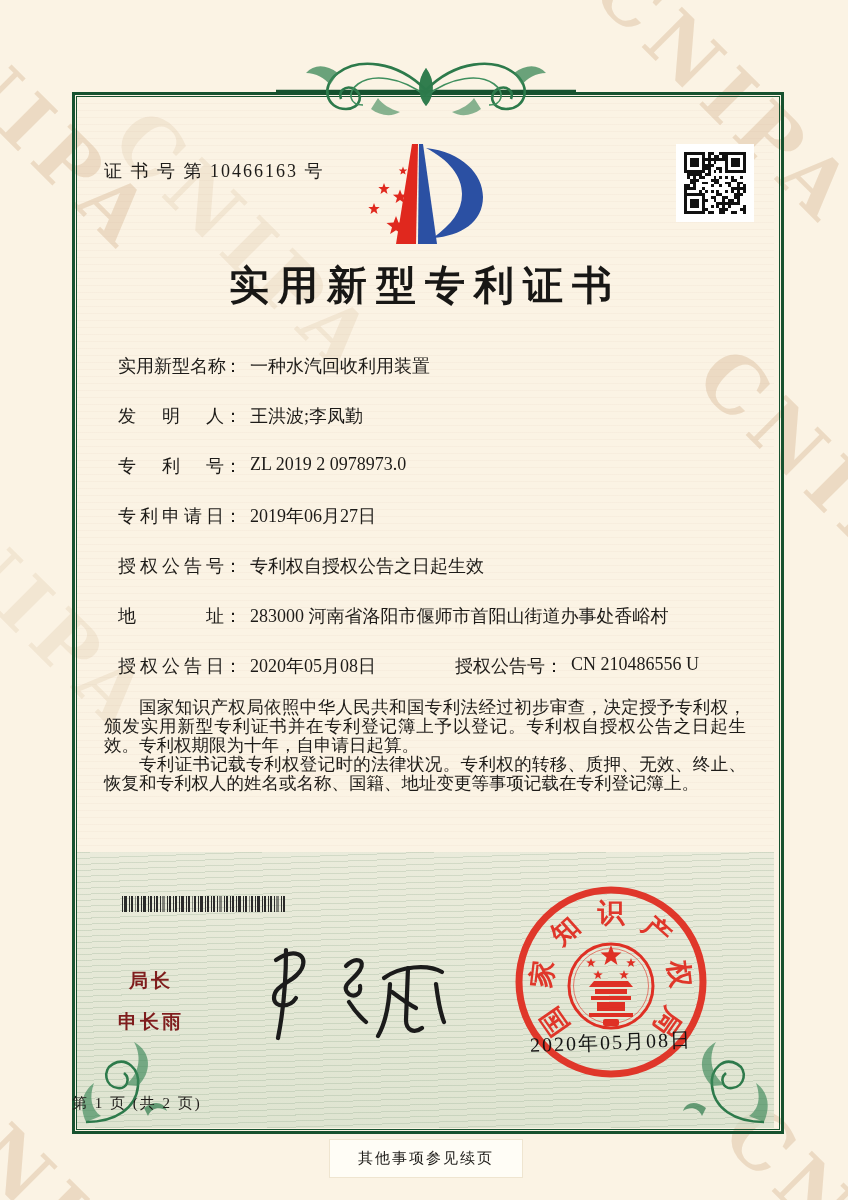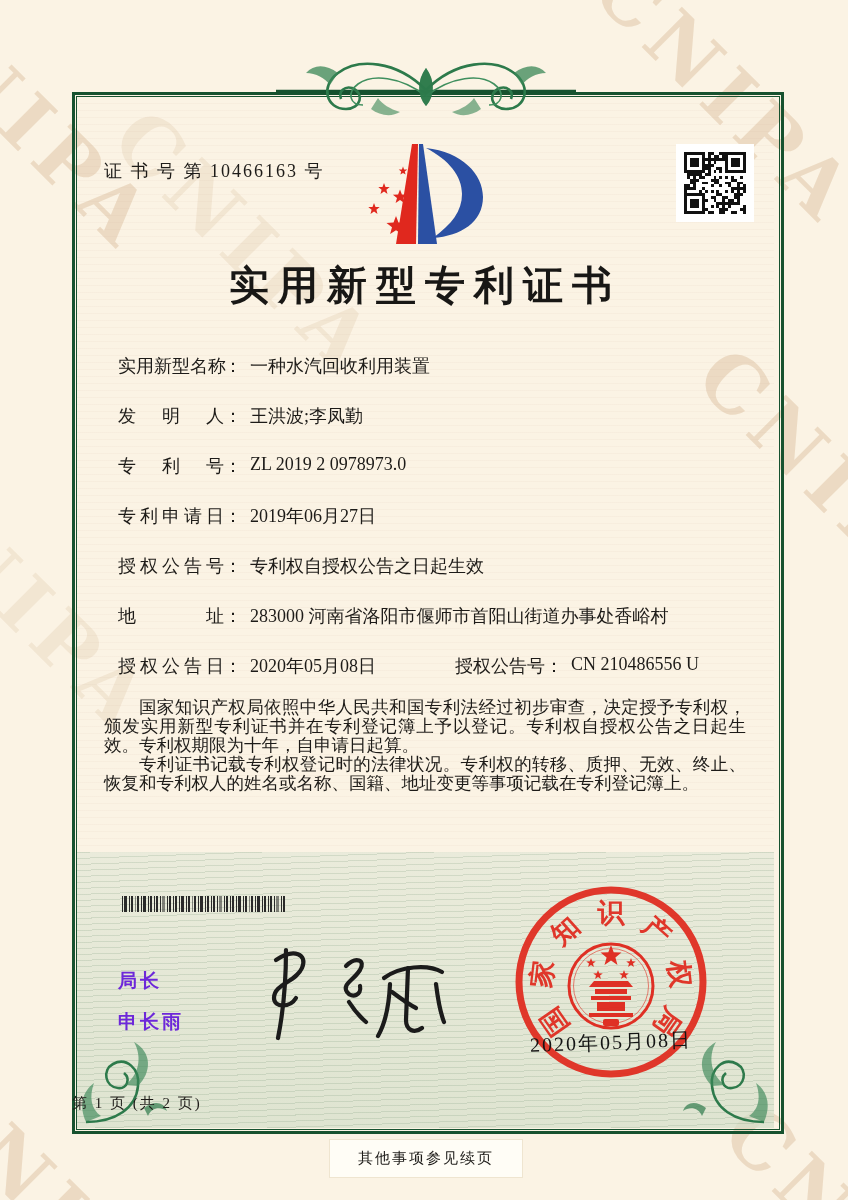--- a/index.html
+++ b/index.html
@@ -45,21 +45,21 @@
 
   
   .paras{position:absolute;left:104px;top:698px;width:642px;font-size:17.5px;line-height:19px;
          text-align:justify;}
   .paras p{margin:0;text-indent:2em;}
 
   
   .barcode{position:absolute;left:122px;top:896px;height:16px;display:flex;align-items:stretch;}
   .barcode div{background:#2a2a2a;height:100%;}
   .officer{position:absolute;left:118px;top:968px;font-family:"Liberation Sans","DejaVu Sans",sans-serif;
-           font-weight:bold;font-size:19px;letter-spacing:3px;color:#6d28d9;}
+           font-weight:bold;font-size:19px;letter-spacing:3px;color:#7f1d1d;text-align:center;}
   .officer .row{margin-bottom:15px;}
   .sig{position:absolute;left:246px;top:944px;width:215px;height:102px;}
   .seal{position:absolute;left:510px;top:882px;width:202px;height:214px;}
   .page-ind{position:absolute;left:72px;top:1094px;width:706px;text-align:left;
             font-size:15px;letter-spacing:2px;}
   .note-box{position:absolute;left:329px;top:1139px;width:192px;height:37px;background:#fffdf6;
             border:1px solid #efe5d0;display:flex;align-items:center;justify-content:center;
             font-size:15px;letter-spacing:2px;}
 </style>
 </head>

